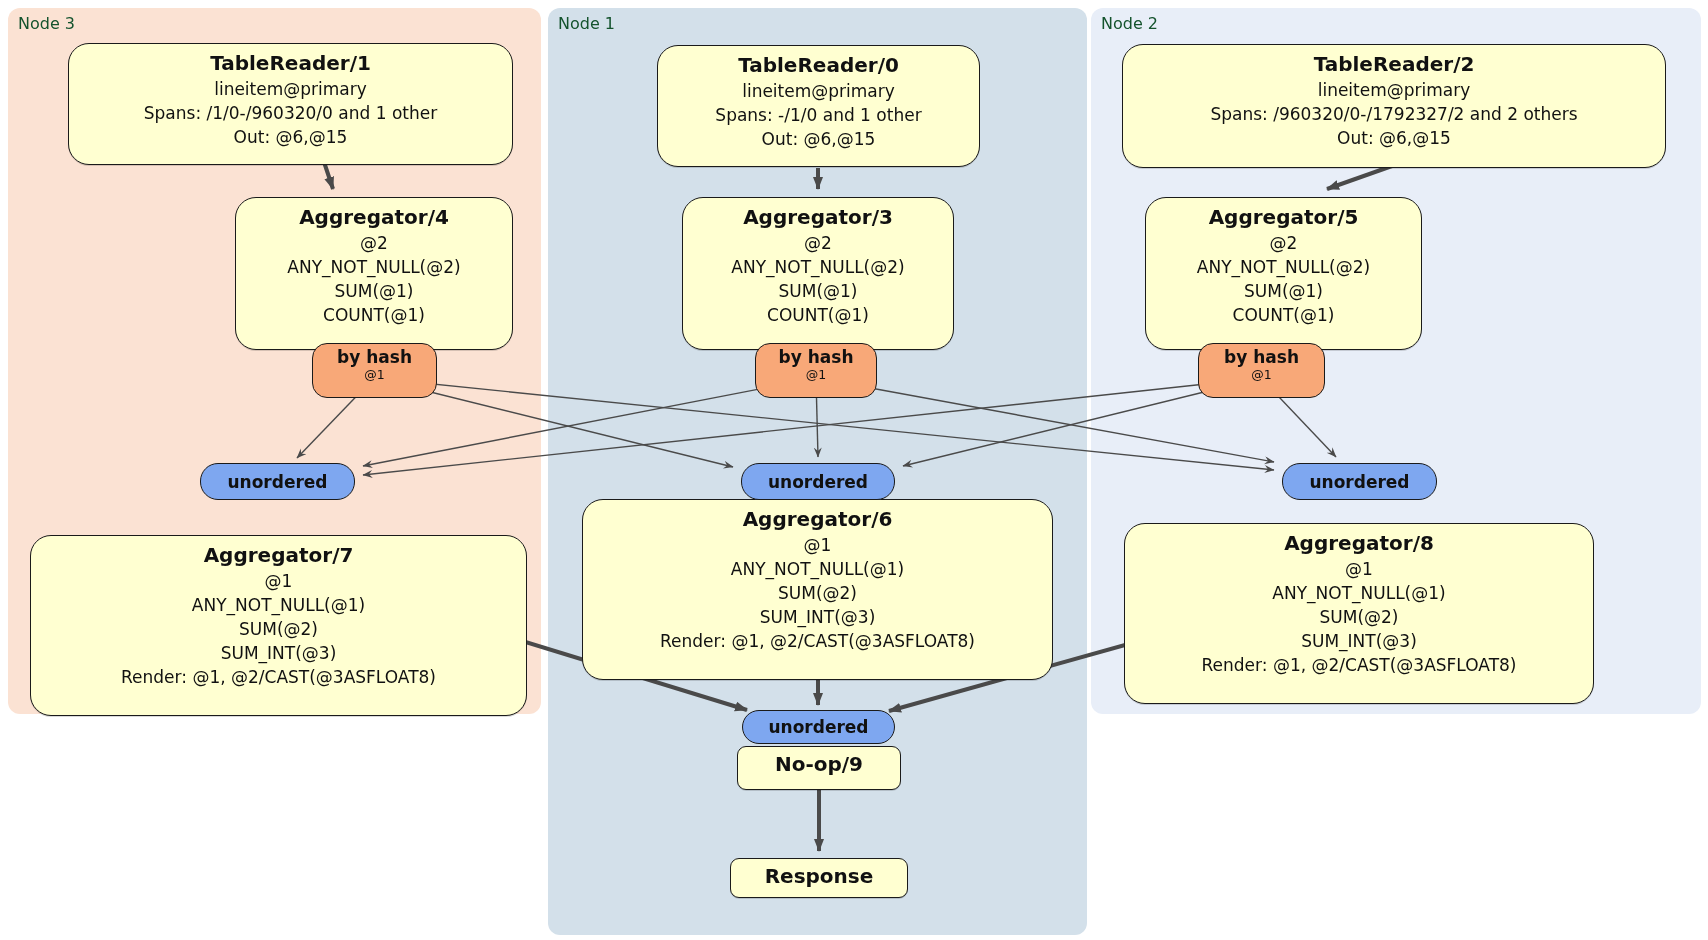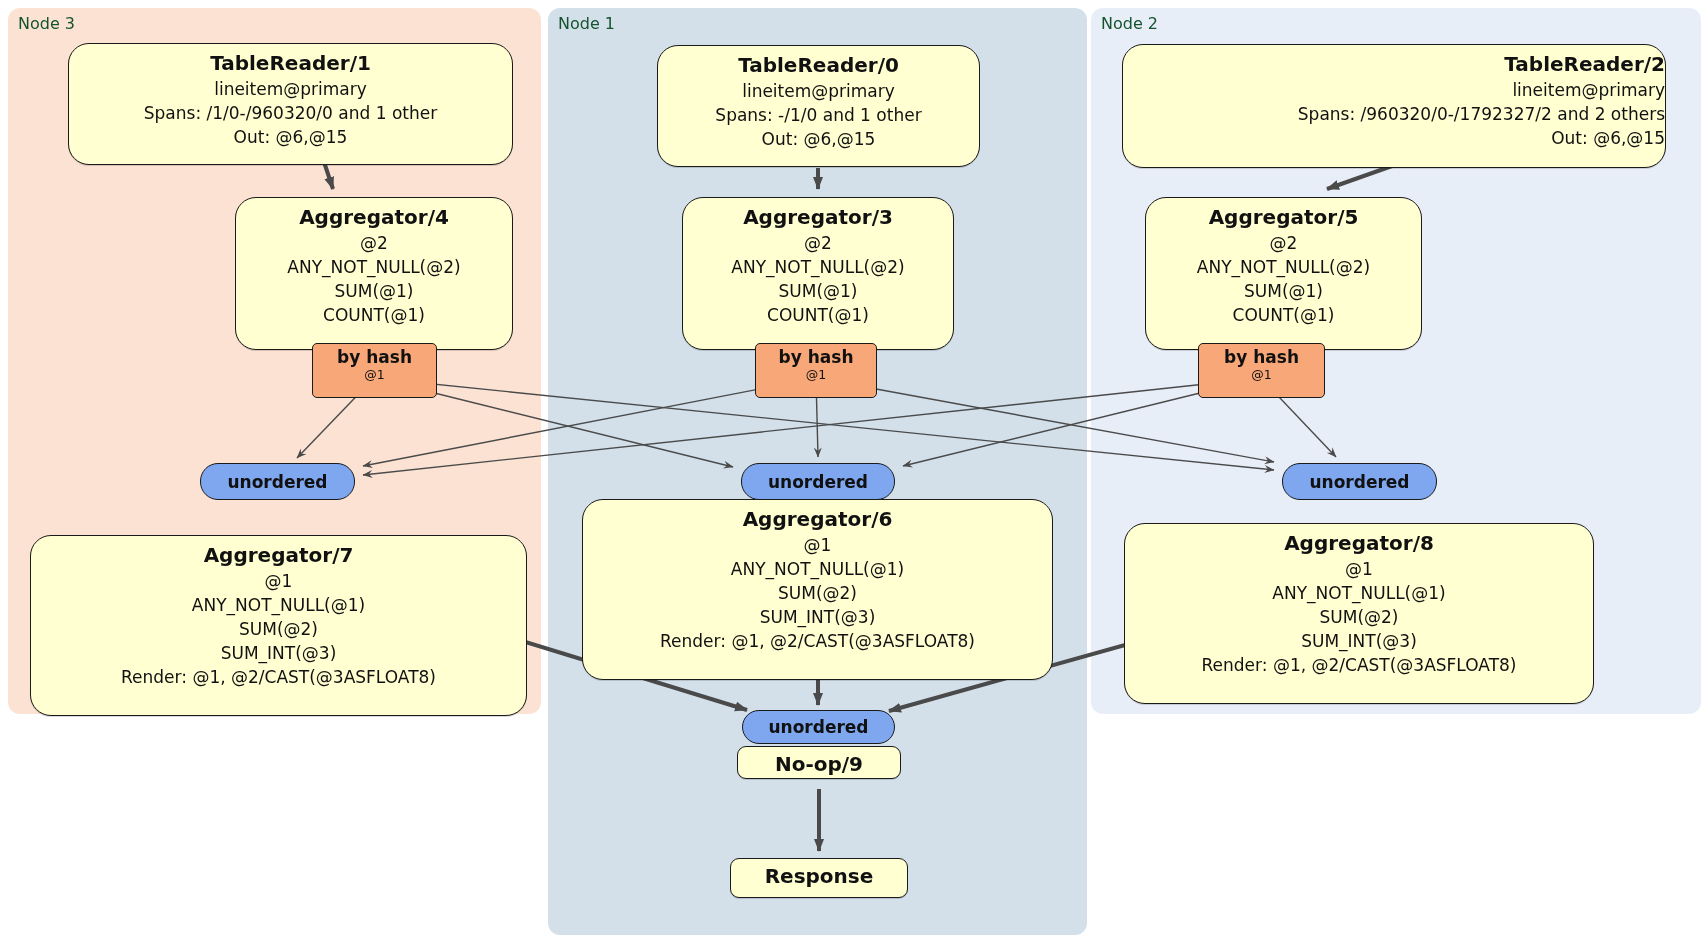--- a/index.html
+++ b/index.html
@@ -31,21 +31,21 @@
     border-radius:21px;z-index:2;text-align:center;padding-top:5px;
     box-shadow:0 1px 0 rgba(0,0,0,0.15);
   }
   .pbox .title{font-weight:bold;font-size:20px;line-height:28px;white-space:nowrap;}
   .pbox .line{font-size:17px;line-height:24px;white-space:nowrap;}
   .pbox.small{padding-top:3px;}
   .pill{
     position:absolute;z-index:3;text-align:center;border:1.7px solid #1a1a1a;
   }
   .pill-hash{
-    background:var(--hash-bg);border-radius:5px;padding-top:3px;
+    background:var(--hash-bg);border-radius:15px;padding-top:3px;
   }
   .pill-hash .plabel{font-weight:bold;font-size:17px;line-height:20px;}
   .pill-hash .psub{font-size:12.5px;line-height:15px;}
   .pill-sync{
     background:var(--sync-bg);border-radius:18px;
     display:flex;align-items:center;justify-content:center;
   }
   .pill-sync .plabel{font-weight:bold;font-size:17px;}
 </style>
 </head>
@@ -99,21 +99,21 @@
   <div class="line">Out: @6,@15</div>
 </div>
 
 <div class="pbox" style="left:657px;top:45px;width:323px;height:122px;">
   <div class="title">TableReader/0</div>
   <div class="line">lineitem@primary</div>
   <div class="line">Spans: -/1/0 and 1 other</div>
   <div class="line">Out: @6,@15</div>
 </div>
 
-<div class="pbox" style="left:1122px;top:44px;width:544px;height:124px;text-align:right;">
+<div class="pbox" style="left:1122px;top:44px;width:544px;height:124px;">
   <div class="title">TableReader/2</div>
   <div class="line">lineitem@primary</div>
   <div class="line">Spans: /960320/0-/1792327/2 and 2 others</div>
   <div class="line">Out: @6,@15</div>
 </div>
 
 <div class="pbox" style="left:235px;top:197px;width:278px;height:153px;">
   <div class="title">Aggregator/4</div>
   <div class="line">@2</div>
   <div class="line">ANY_NOT_NULL(@2)</div>
@@ -157,21 +157,21 @@
 
 <div class="pbox" style="left:1124px;top:499px;width:470px;height:181px;margin-top:24px;">
   <div class="title">Aggregator/8</div>
   <div class="line">@1</div>
   <div class="line">ANY_NOT_NULL(@1)</div>
   <div class="line">SUM(@2)</div>
   <div class="line">SUM_INT(@3)</div>
   <div class="line">Render: @1, @2/CAST(@3ASFLOAT8)</div>
 </div>
 
-<div class="pbox small" style="left:737px;top:746px;width:164px;height:33px;border-radius:9px;">
+<div class="pbox small" style="left:737px;top:746px;width:164px;height:44px;border-radius:9px;">
   <div class="title">No-op/9</div>
 </div>
 
 <div class="pbox small" style="left:730px;top:858px;width:178px;height:40px;border-radius:9px;">
   <div class="title">Response</div>
 </div>
 
 <div class="pill pill-hash" style="left:312px;top:343px;width:125px;height:55px;">
   <div class="plabel">by hash</div>
   <div class="psub">@1</div>

